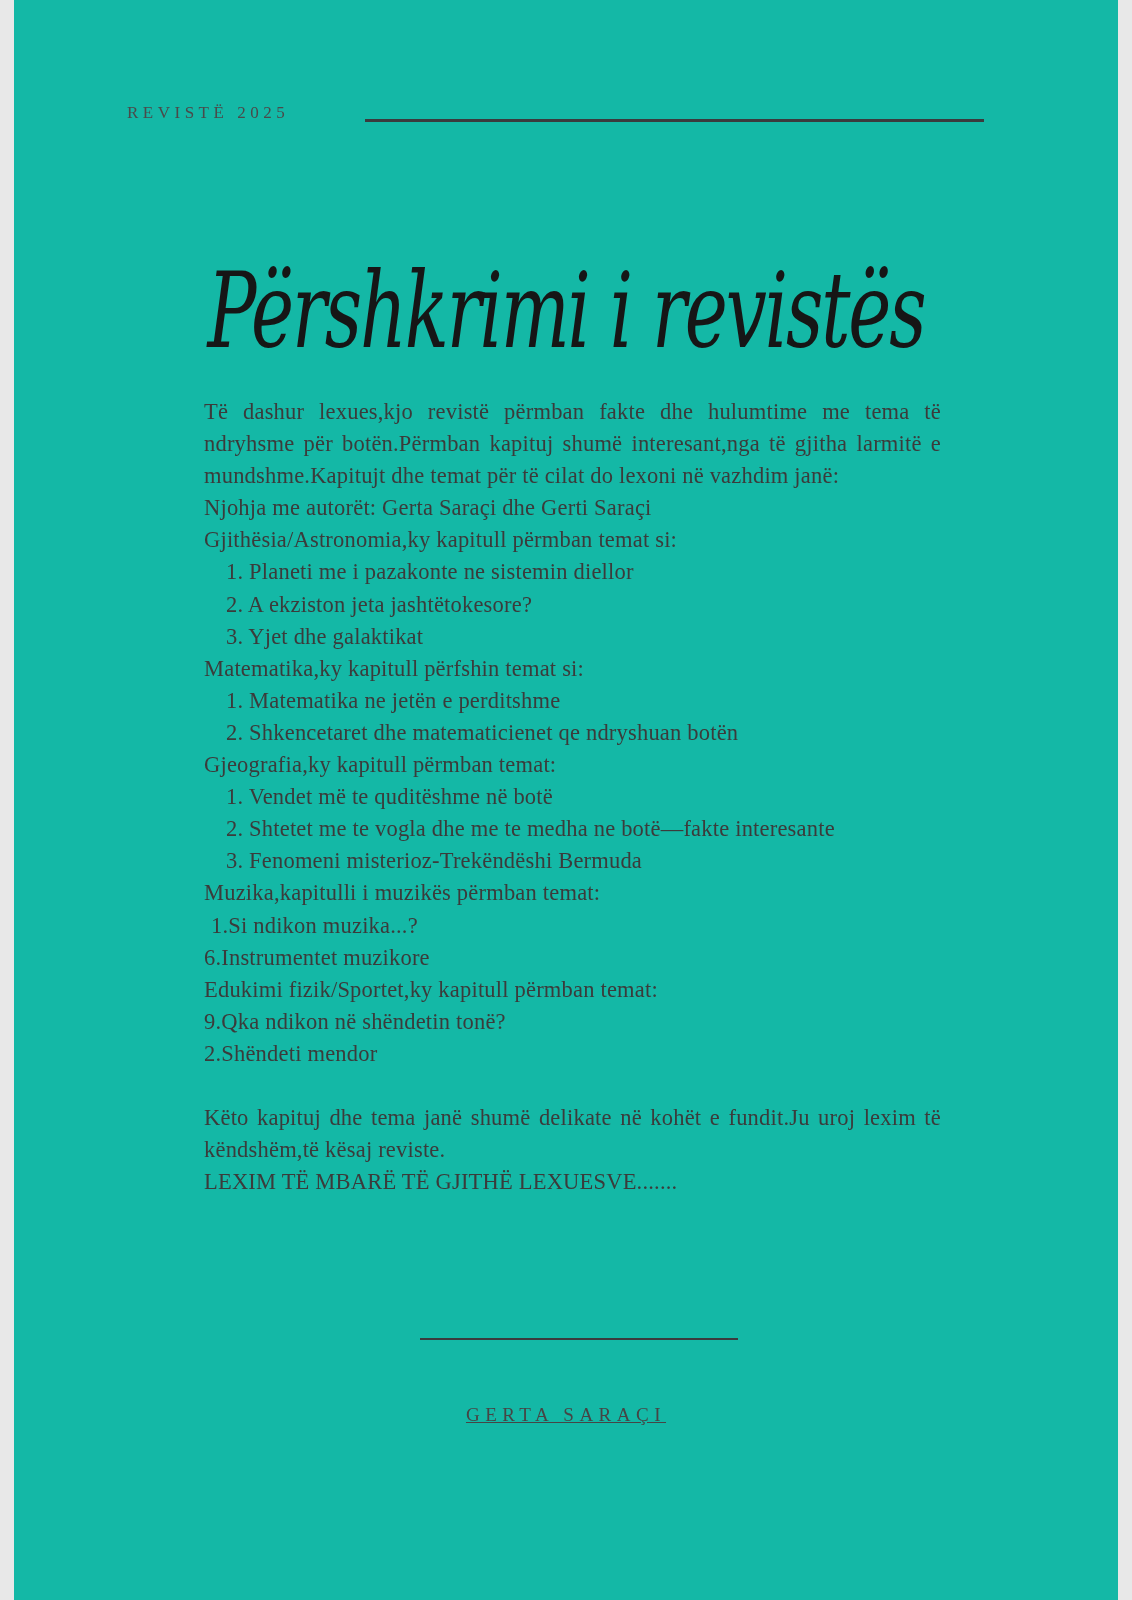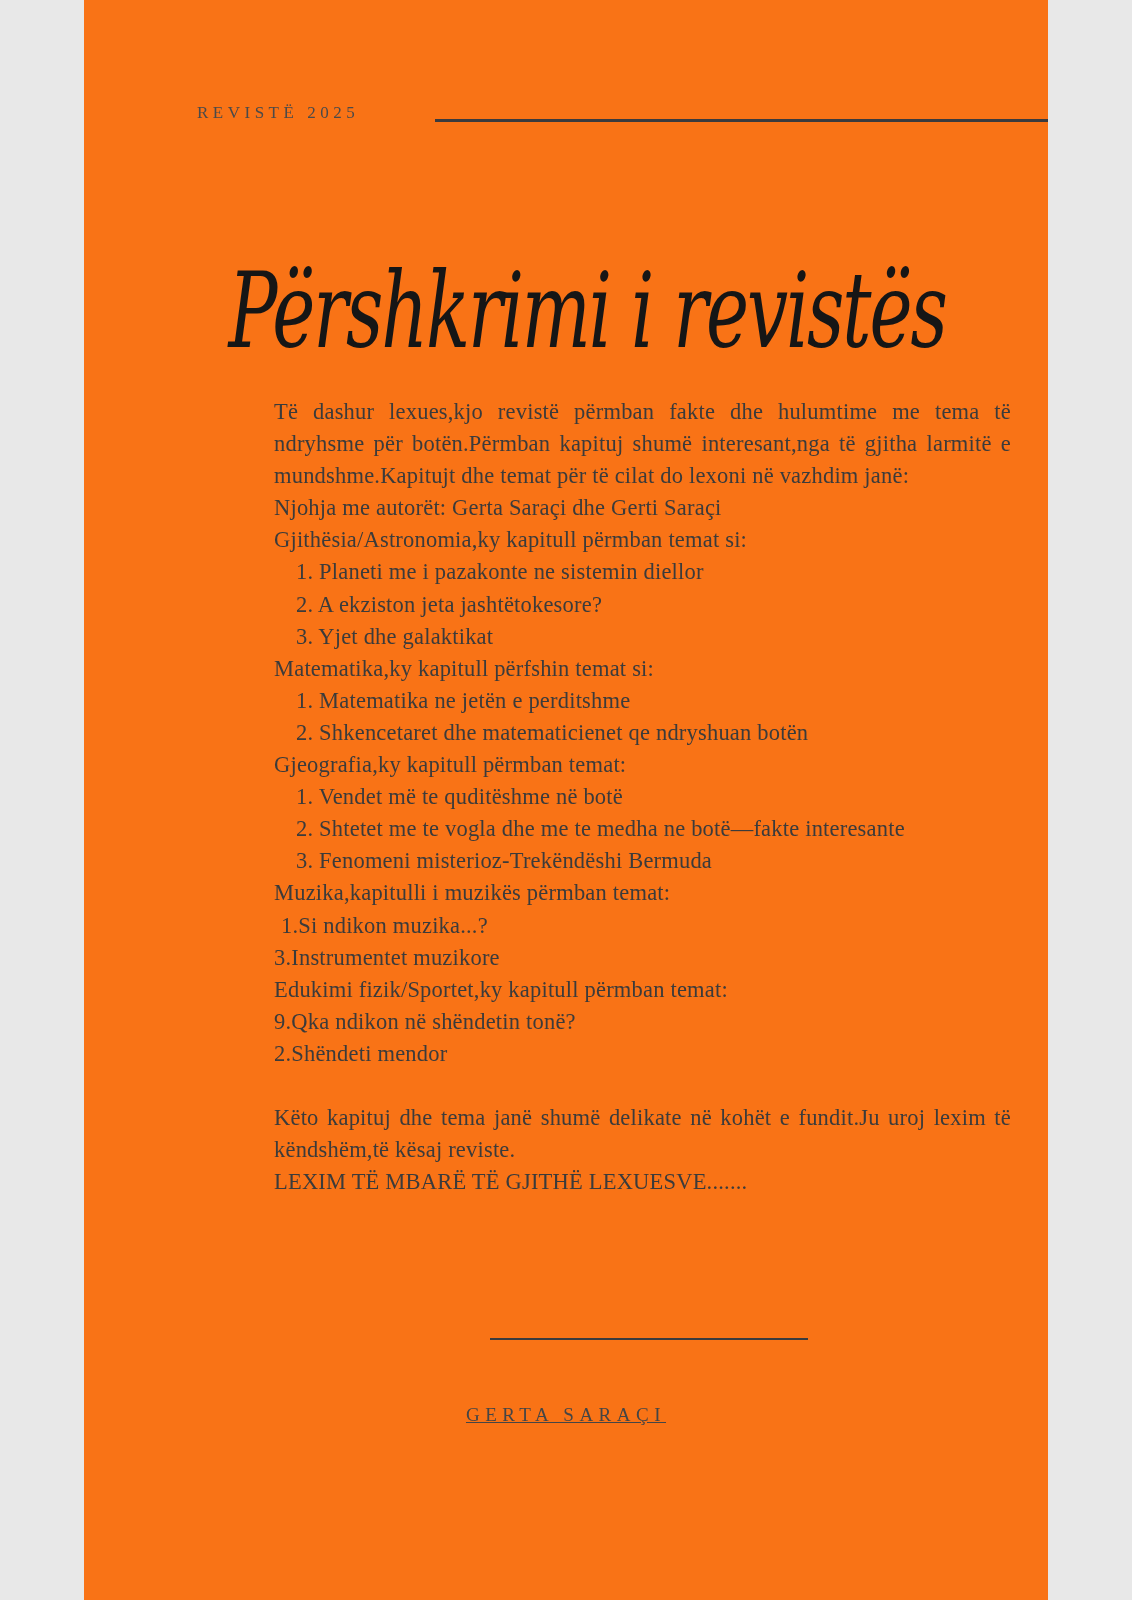--- a/index.html
+++ b/index.html
@@ -2,24 +2,24 @@
 <html><head>
 <meta charset="utf-8">
 <style>
   html, body {
     margin: 0;
     padding: 0;
     background: #e8e8e8;
   }
   .page {
     position: relative;
-    width: 964px;
+    width: 1104px;
     height: 1600px;
     margin: 0 auto;
-    background: #f97316;
+    background: #14b8a6;
     font-family: "Liberation Serif", serif;
     color: #3b3b3b;
     overflow: hidden;
   }
 
   
   .header {
     position: absolute;
     top: 100px;
     left: 113px;
@@ -126,21 +126,21 @@
     <div class="line indent">3. Yjet dhe galaktikat</div>
     <div class="line">Matematika,ky kapitull përfshin temat si:</div>
     <div class="line indent">1. Matematika ne jetën e perditshme</div>
     <div class="line indent">2. Shkencetaret dhe matematicienet qe ndryshuan botën</div>
     <div class="line">Gjeografia,ky kapitull përmban temat:</div>
     <div class="line indent">1. Vendet më te quditëshme në botë</div>
     <div class="line indent">2. Shtetet me te vogla dhe me te medha ne botë—fakte interesante</div>
     <div class="line indent">3. Fenomeni misterioz-Trekëndëshi Bermuda</div>
     <div class="line">Muzika,kapitulli i muzikës përmban temat:</div>
     <div class="line indent-sm">1.Si ndikon muzika...?</div>
-    <div class="line">3.Instrumentet muzikore</div>
+    <div class="line">6.Instrumentet muzikore</div>
     <div class="line">Edukimi fizik/Sportet,ky kapitull përmban temat:</div>
     <div class="line">9.Qka ndikon në shëndetin tonë?</div>
     <div class="line">2.Shëndeti mendor</div>
     <div class="line justify gap-before">Këto kapituj dhe tema janë shumë delikate në kohët e fundit.Ju uroj lexim të</div>
     <div class="line">këndshëm,të kësaj reviste.</div>
     <div class="line">LEXIM TË MBARË TË GJITHË LEXUESVE.......</div>
   </div>
 
   <div class="footer-rule"></div>
 

